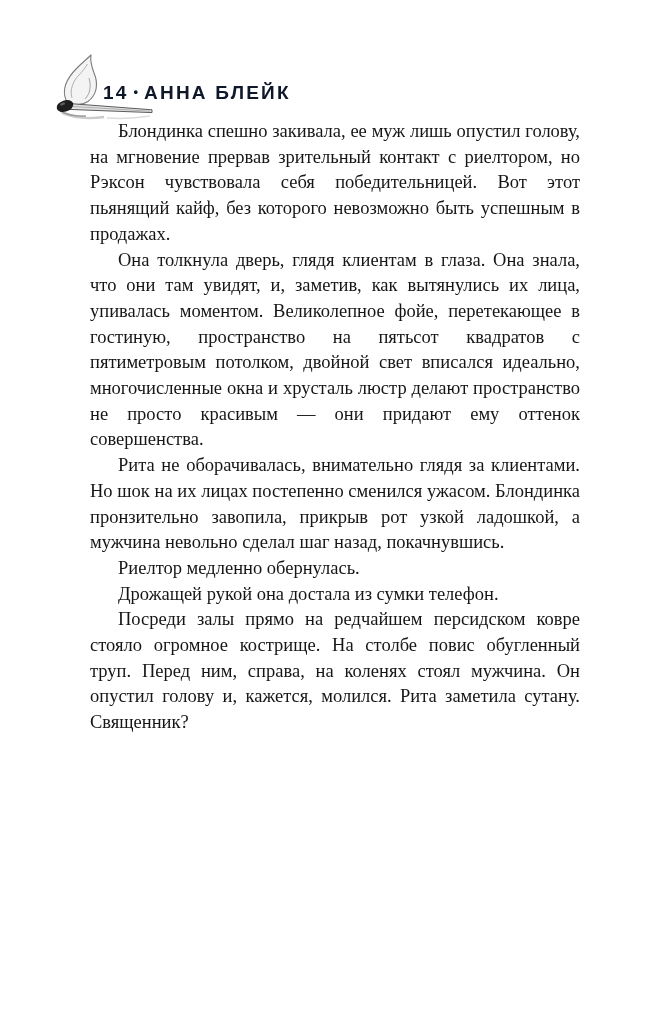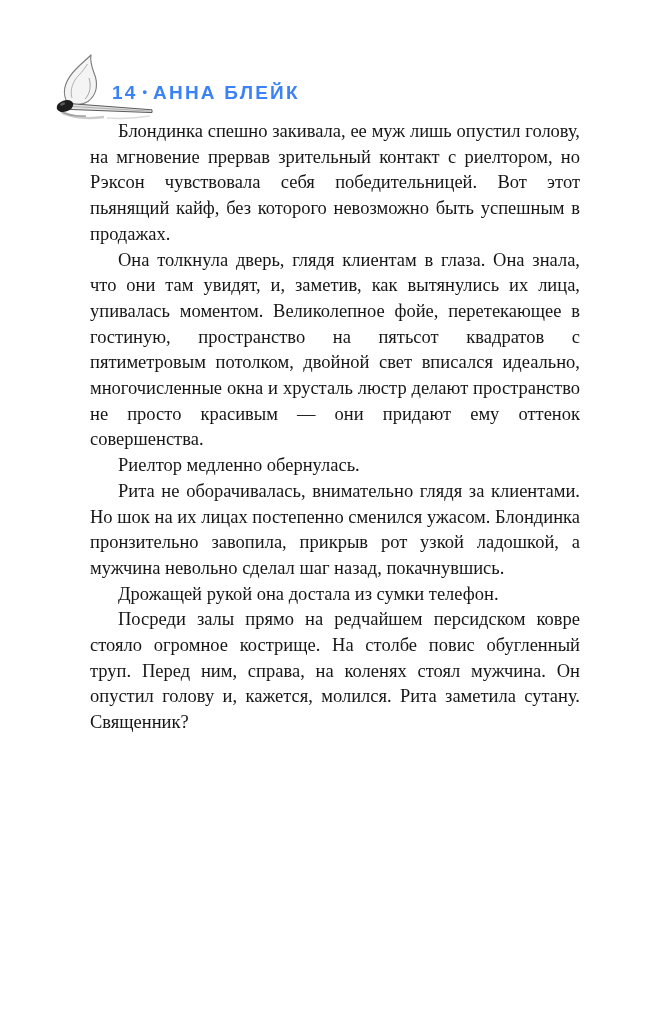--- a/index.html
+++ b/index.html
@@ -32,23 +32,22 @@
     display: block;
   }
   .running-head {
     position: absolute;
     left: 103px;
     top: 82px;
     font-family: "Liberation Sans", sans-serif;
     font-weight: bold;
     font-size: 19px;
     letter-spacing: 2.2px;
-    color: #3b82f6;
+    color: #0f172a;
     white-space: nowrap;
-    margin-left: 9px;
   }
   .running-head .sep {
     display: inline-block;
     font-size: 13px;
     vertical-align: 3px;
     margin: 0 6px 0 5px;
     letter-spacing: 0;
   }
   .body-text {
     position: absolute;
@@ -91,19 +90,19 @@
     </svg>
 
     <div class="running-head">
       <span>14</span><span class="sep">•</span><span>АННА БЛЕЙК</span>
     </div>
   </div>
 
   <div class="body-text">
     <p>Блондинка спешно закивала, ее муж лишь опустил голову, на мгновение прервав зрительный контакт с риелтором, но Рэксон чувствовала себя победительницей. Вот этот пьянящий кайф, без которого невозможно быть успешным в продажах.</p>
     <p>Она толкнула дверь, глядя клиентам в глаза. Она знала, что они там увидят, и, заметив, как вытянулись их лица, упивалась моментом. Великолепное фойе, перетекающее в гостиную, пространство на пятьсот квадратов с пятиметровым потолком, двойной свет вписался идеально, многочисленные окна и хрусталь люстр делают пространство не просто красивым — они придают ему оттенок совершенства.</p>
+    <p>Рита не оборачивалась, внимательно глядя за клиентами. Но шок на их лицах постепенно сменился ужасом. Блондинка пронзительно завопила, прикрыв рот узкой ладошкой, а мужчина невольно сделал шаг назад, покачнувшись.</p>
     <p>Риелтор медленно обернулась.</p>
-    <p>Рита не оборачивалась, внимательно глядя за клиентами. Но шок на их лицах постепенно сменился ужасом. Блондинка пронзительно завопила, прикрыв рот узкой ладошкой, а мужчина невольно сделал шаг назад, покачнувшись.</p>
     <p>Дрожащей рукой она достала из сумки телефон.</p>
     <p>Посреди залы прямо на редчайшем персидском ковре стояло огромное кострище. На столбе повис обугленный труп. Перед ним, справа, на коленях стоял мужчина. Он опустил голову и, кажется, молился. Рита заметила сутану. Священник?</p>
   </div>
 
 </div>
 
 </body></html>

